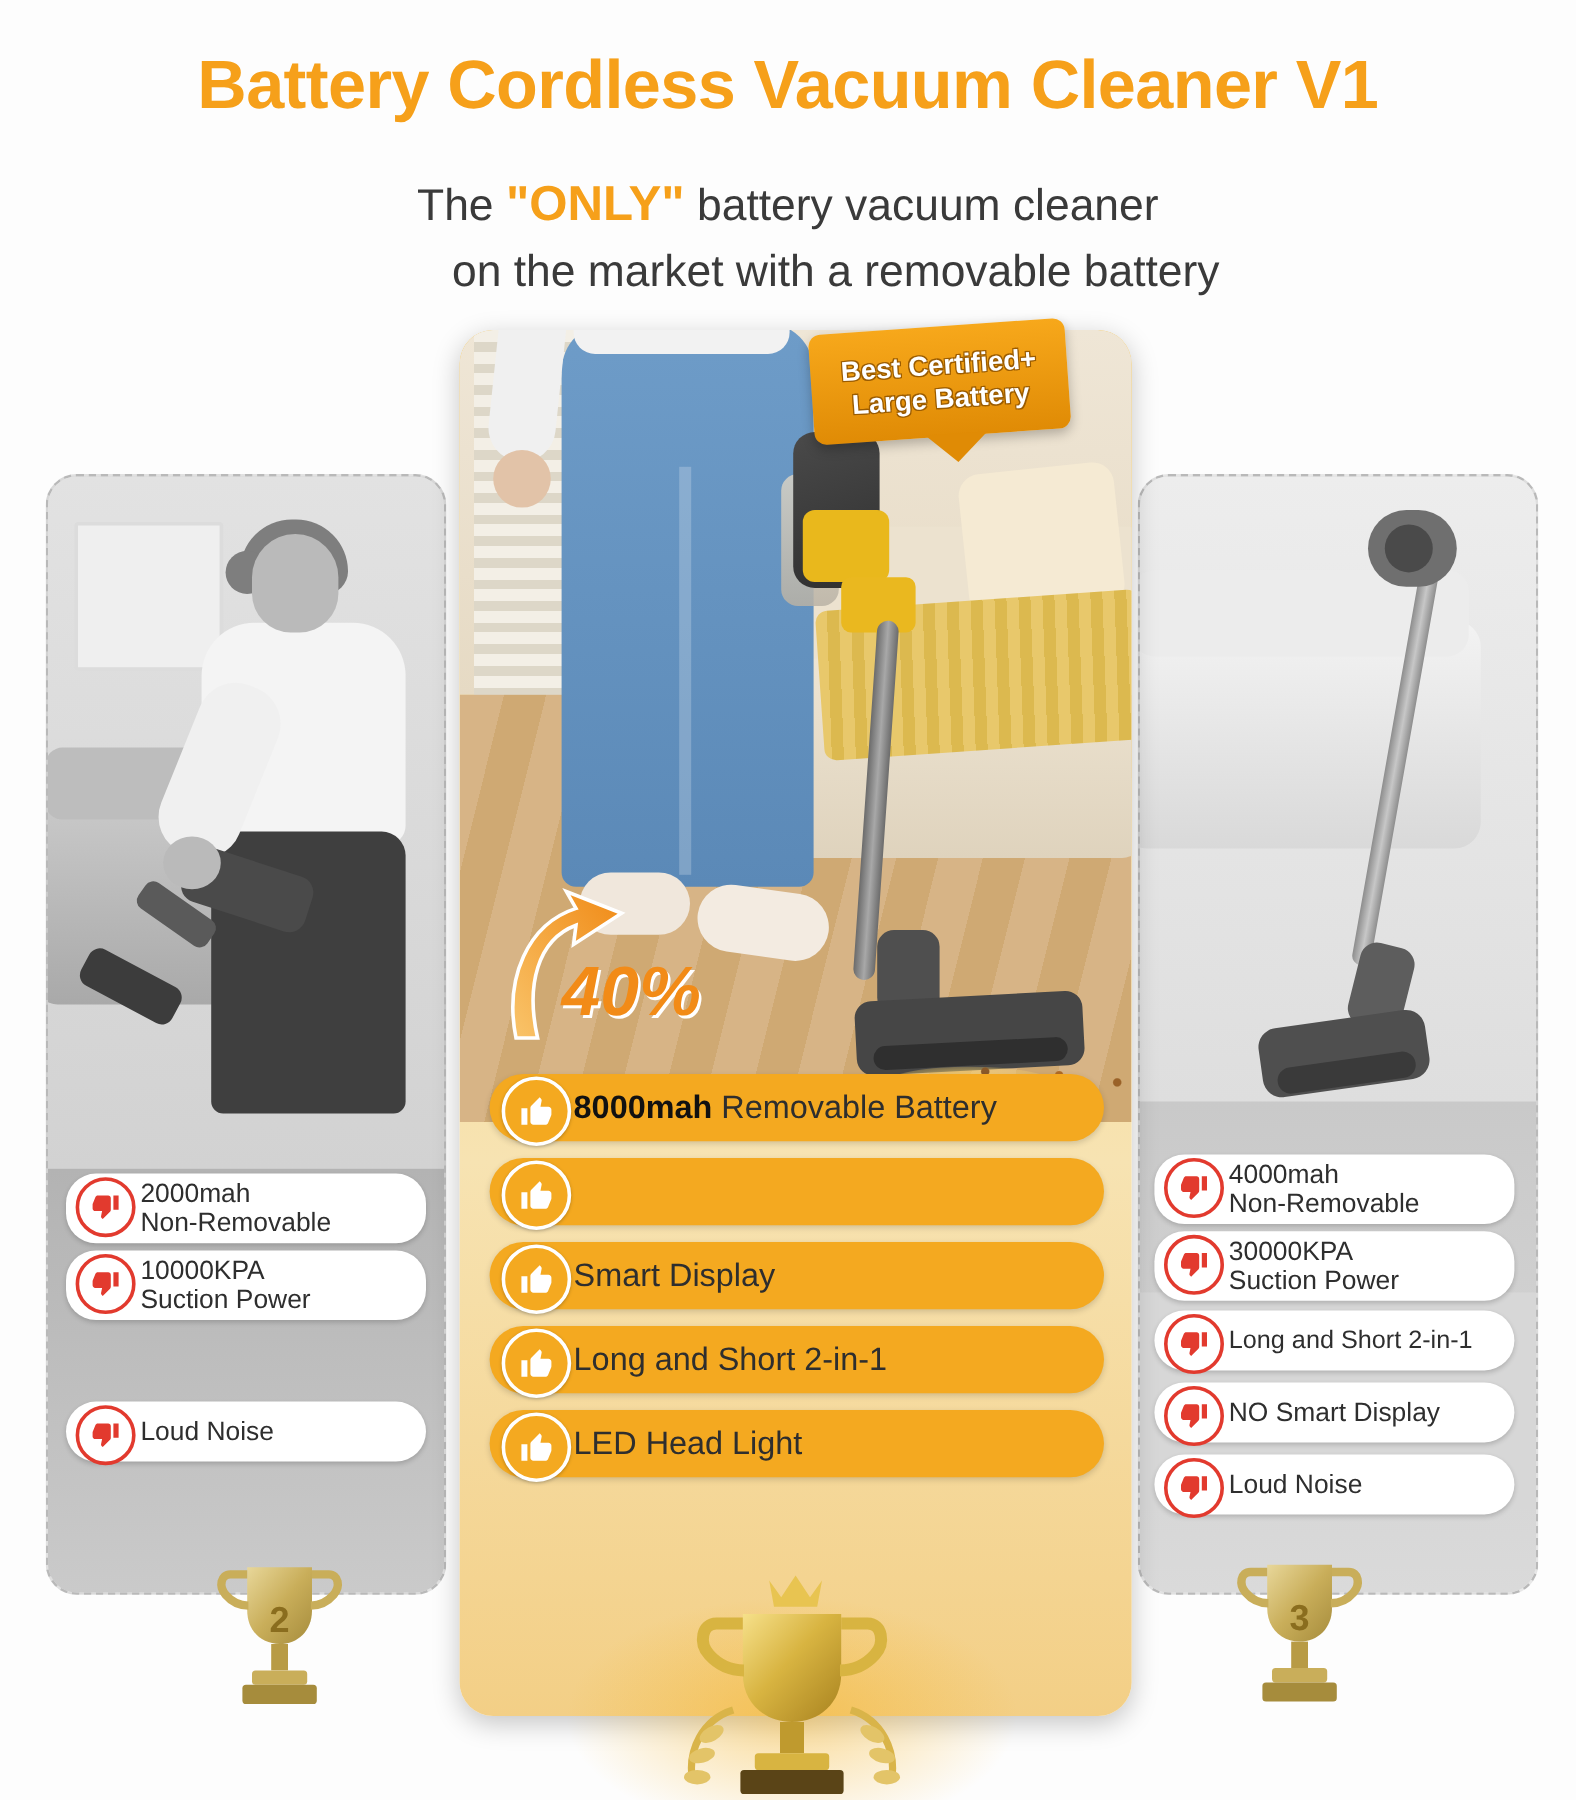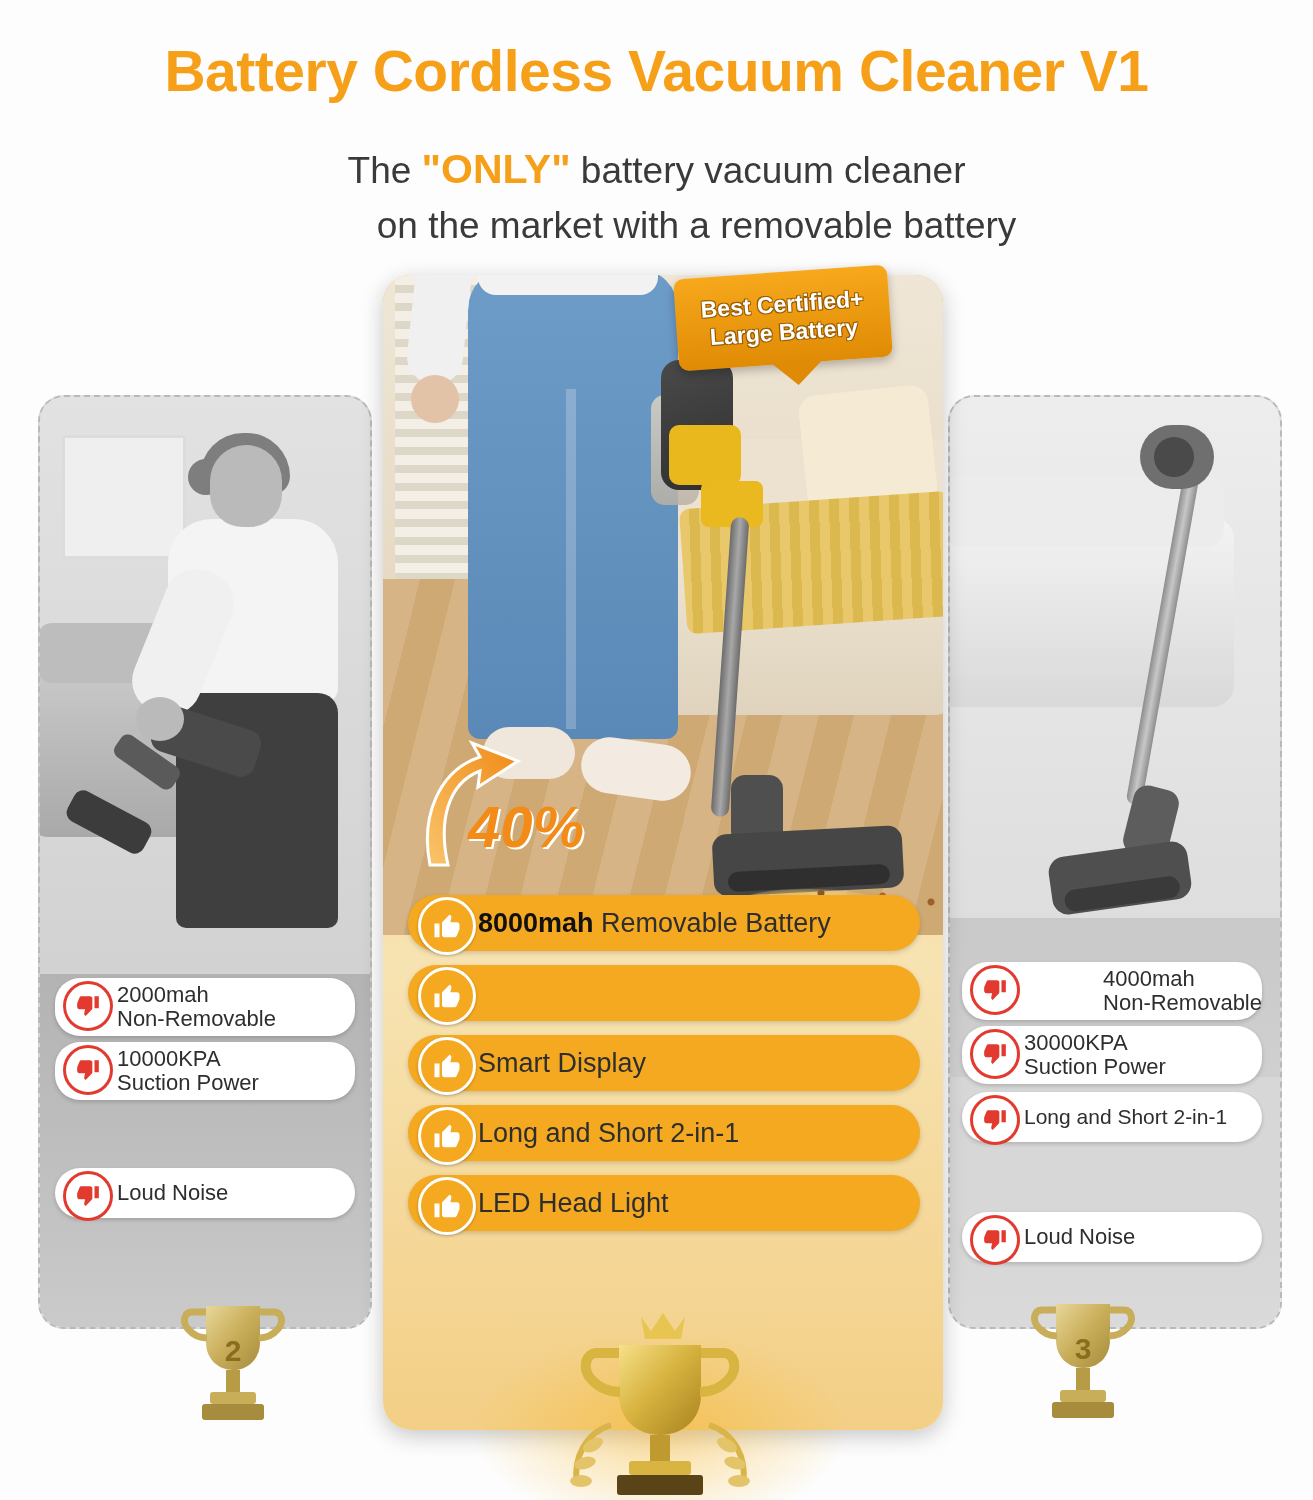--- a/index.html
+++ b/index.html
@@ -403,21 +403,21 @@
   </div>
   <div class="con" style="left:55px;top:1168px;width:300px;">
     <span class="thumbdown">
       <svg viewBox="0 0 24 24" fill="#E23A2E">
           <path d="M18 3h4v11h-4zM2 13c0 1.1.9 2 2 2h5.3l-.8 3.9-.03.3c0 .4.17.8.44 1.07l.89.89 5.6-5.6c.4-.4.6-.9.6-1.4V5c0-1.1-.9-2-2-2H6c-.8 0-1.5.5-1.8 1.2L2.1 9.3c-.07.2-.1.4-.1.6z"></path>
         </svg>
     </span>
     <span class="ctxt">Loud Noise</span>
   </div>
 
-  <div class="con" style="left:962px;top:962px;width:300px;height:58px;justify-content:flex-end;">
+  <div class="con" style="left:962px;top:962px;width:300px;height:58px;">
     <span class="thumbdown">
       <svg viewBox="0 0 24 24" fill="#E23A2E">
           <path d="M18 3h4v11h-4zM2 13c0 1.1.9 2 2 2h5.3l-.8 3.9-.03.3c0 .4.17.8.44 1.07l.89.89 5.6-5.6c.4-.4.6-.9.6-1.4V5c0-1.1-.9-2-2-2H6c-.8 0-1.5.5-1.8 1.2L2.1 9.3c-.07.2-.1.4-.1.6z"></path>
         </svg>
     </span>
     <span class="ctxt">
       <span>4000mah</span>
       <small>Non-Removable</small>
     </span>
   </div>
@@ -432,20 +432,28 @@
       <small>Suction Power</small>
     </span>
   </div>
   <div class="con" style="left:962px;top:1092px;width:300px;">
     <span class="thumbdown">
       <svg viewBox="0 0 24 24" fill="#E23A2E">
           <path d="M18 3h4v11h-4zM2 13c0 1.1.9 2 2 2h5.3l-.8 3.9-.03.3c0 .4.17.8.44 1.07l.89.89 5.6-5.6c.4-.4.6-.9.6-1.4V5c0-1.1-.9-2-2-2H6c-.8 0-1.5.5-1.8 1.2L2.1 9.3c-.07.2-.1.4-.1.6z"></path>
         </svg>
     </span>
     <span class="ctxt" style="font-size:21px">Long and Short 2-in-1</span>
+  </div>
+  <div class="con" style="left:962px;top:1152px;width:300px;">
+    <span class="thumbdown">
+      <svg viewBox="0 0 24 24" fill="#E23A2E">
+          <path d="M18 3h4v11h-4zM2 13c0 1.1.9 2 2 2h5.3l-.8 3.9-.03.3c0 .4.17.8.44 1.07l.89.89 5.6-5.6c.4-.4.6-.9.6-1.4V5c0-1.1-.9-2-2-2H6c-.8 0-1.5.5-1.8 1.2L2.1 9.3c-.07.2-.1.4-.1.6z"></path>
+        </svg>
+    </span>
+    <span class="ctxt">NO Smart Display</span>
   </div>
   <div class="con" style="left:962px;top:1212px;width:300px;">
     <span class="thumbdown">
       <svg viewBox="0 0 24 24" fill="#E23A2E">
           <path d="M18 3h4v11h-4zM2 13c0 1.1.9 2 2 2h5.3l-.8 3.9-.03.3c0 .4.17.8.44 1.07l.89.89 5.6-5.6c.4-.4.6-.9.6-1.4V5c0-1.1-.9-2-2-2H6c-.8 0-1.5.5-1.8 1.2L2.1 9.3c-.07.2-.1.4-.1.6z"></path>
         </svg>
     </span>
     <span class="ctxt">Loud Noise</span>
   </div>
 

